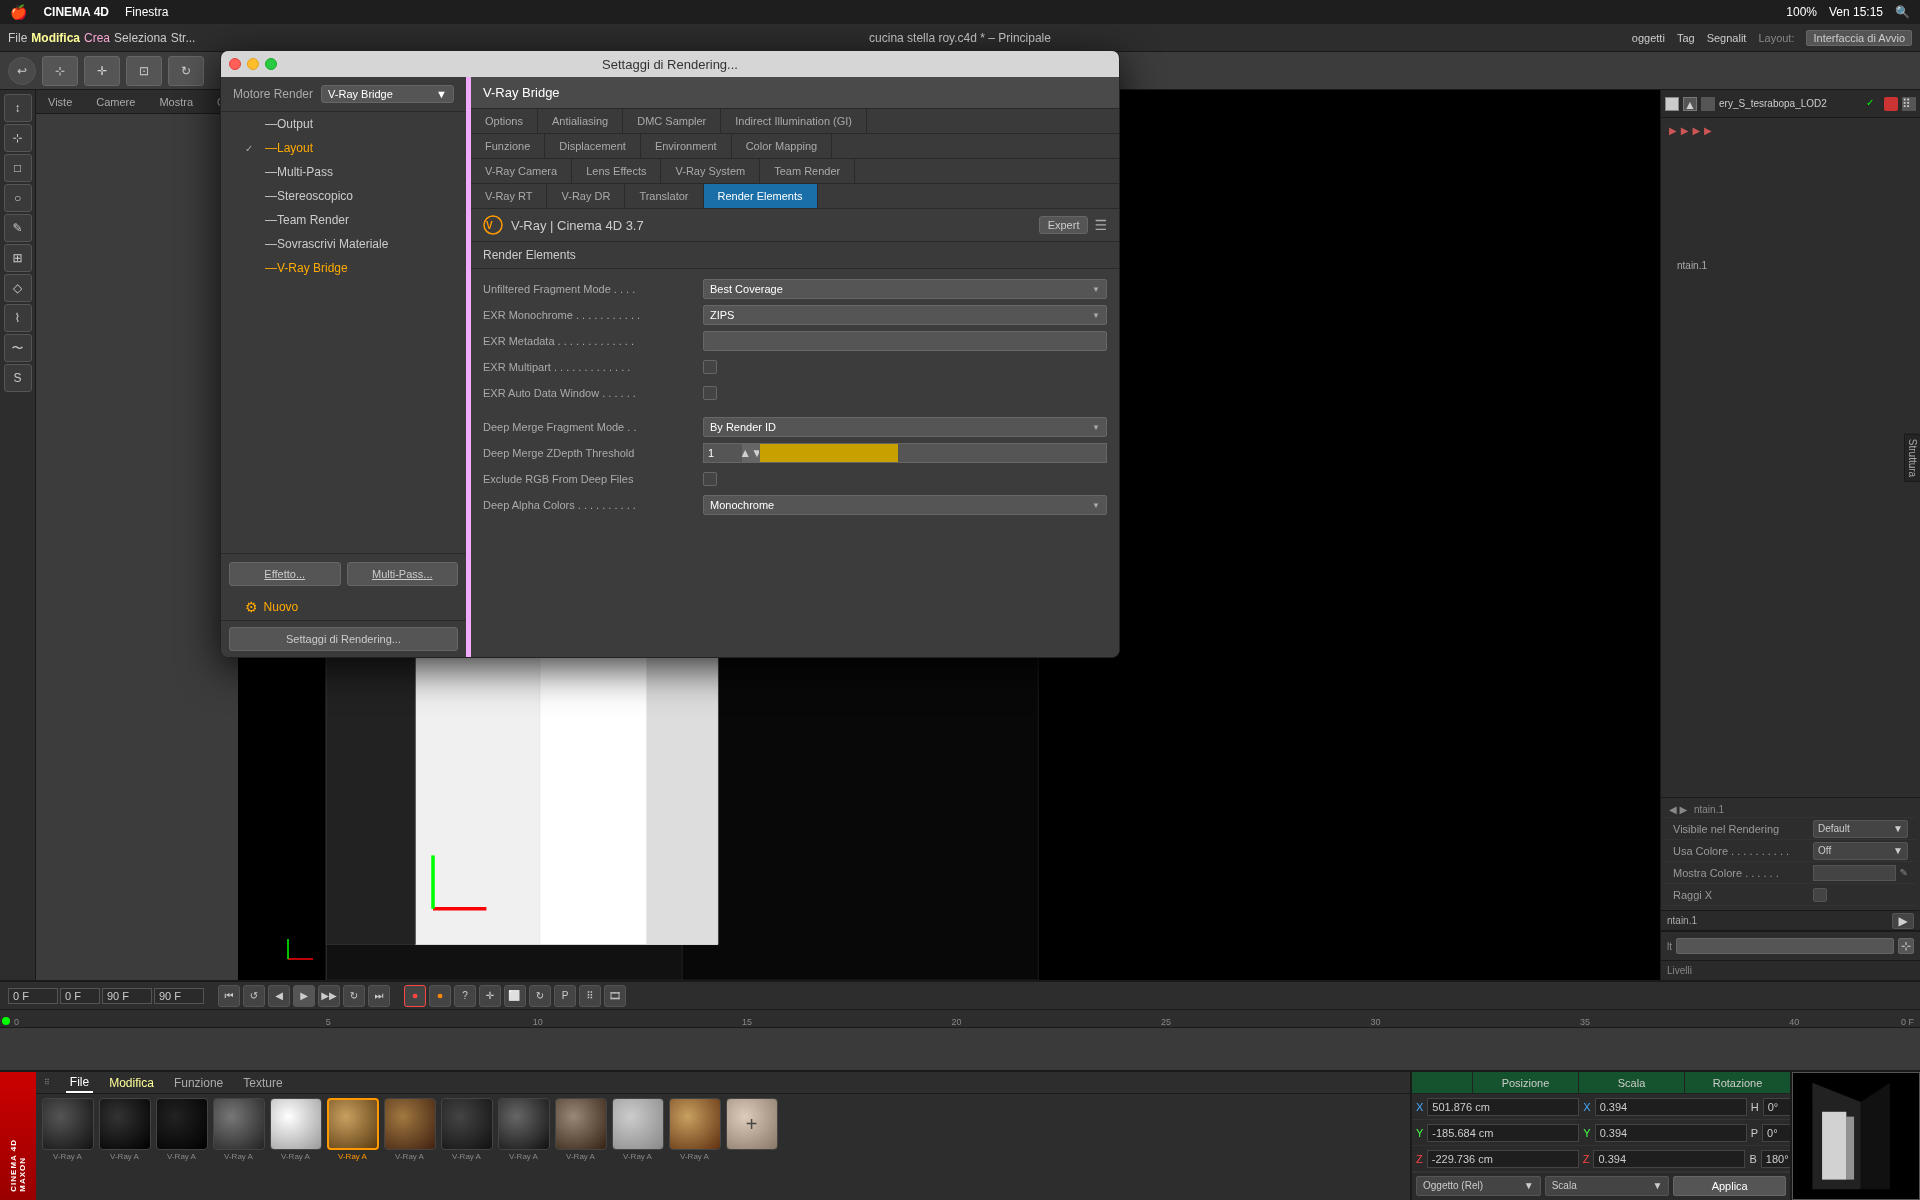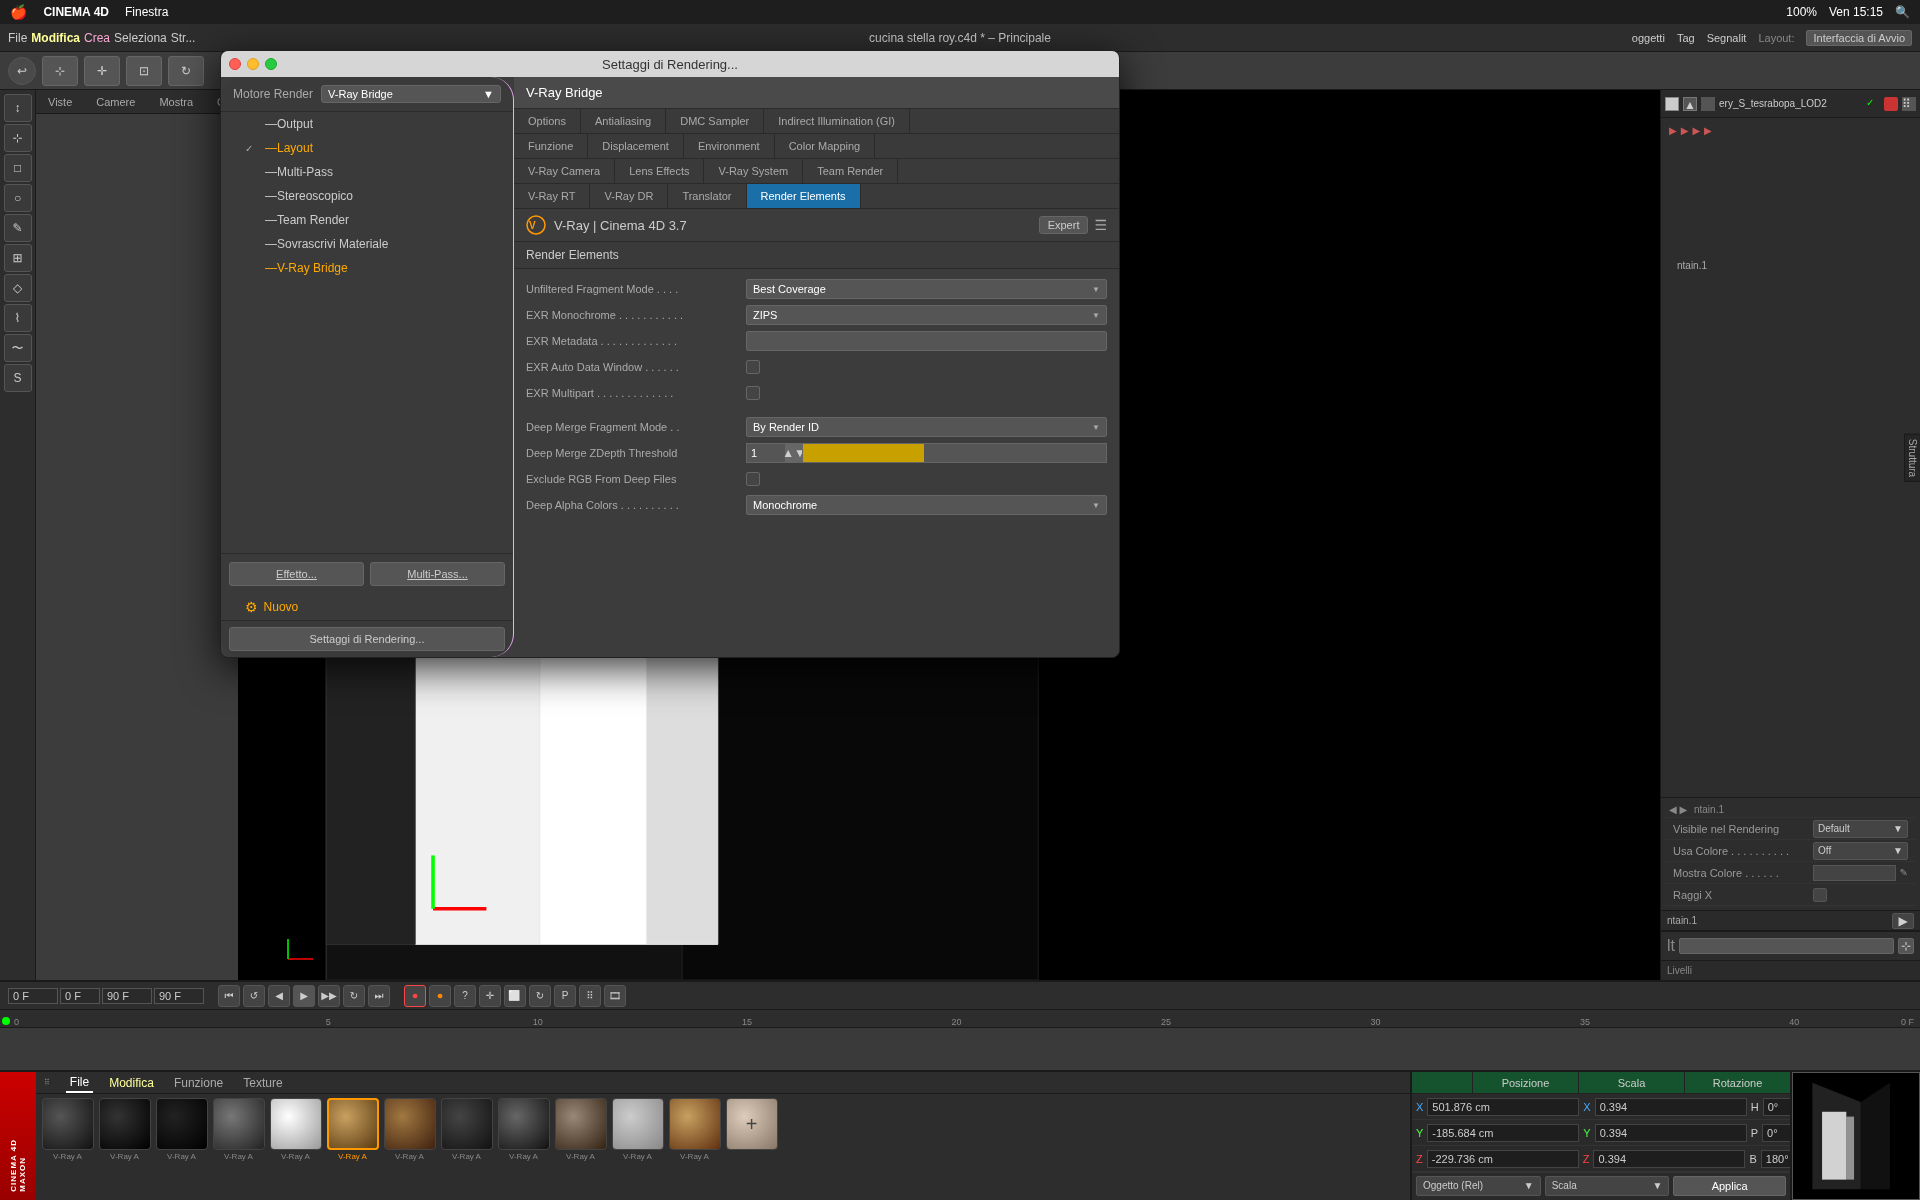--- a/index.html
+++ b/index.html
@@ -227,26 +227,25 @@
       font-weight: 500;
     }
 
     .modal-body {
       display: flex;
       height: 580px;
     }
 
     
     .modal-nav {
-      width: 293px;
+      width: 250px;
       background: #3a3a3a;
-      border-right: 1px solid #f0abfc;
+      border-right: 5px solid #f0abfc;
       display: flex;
       flex-direction: column;
-      border-radius: 23px;
     }
 
     .render-engine-row {
       display: flex;
       align-items: center;
       padding: 8px 12px;
       border-bottom: 1px solid #2a2a2a;
       gap: 8px;
       font-size: 12px;
       color: #ccc;
@@ -664,21 +663,21 @@
         </div>
       </div>
 
       <div style="height:20px;background:#2a2a2a;display:flex;align-items:center;padding:0 6px;border-top:1px solid #1a1a1a;">
         <span style="font-size:10px;color:#aaa;">ntain.1</span>
         <div style="margin-left:auto;width:22px;height:16px;background:#444;border:1px solid #555;border-radius:2px;display:flex;align-items:center;justify-content:center;">▶</div>
       </div>
 
       <div style="background:#2d2d2d;border-top:2px solid #1a1a1a;padding:4px 6px;">
         <div style="display:flex;align-items:center;gap:4px;height:20px;">
-          <span style="font-size:16px;color:#888;">lt</span>
+          <span style="font-size:10px;color:#888;">lt</span>
           <div style="flex:1;height:16px;background:#555;border:1px solid #666;border-radius:2px;"></div>
           <div style="width:16px;height:16px;background:#555;border:1px solid #666;border-radius:2px;display:flex;align-items:center;justify-content:center;">⊹</div>
         </div>
       </div>
 
       <div style="height:20px;background:#2a2a2a;display:flex;align-items:center;padding:0 6px;border-top:1px solid #1a1a1a;">
         <span style="font-size:10px;color:#888;">Livelli</span>
       </div>
     </div>
 
@@ -1031,28 +1030,28 @@
           </div>
 
           <div class="setting-row">
             <span class="setting-label">EXR Metadata . . . . . . . . . . . . .</span>
             <div class="setting-control">
               <input class="setting-input" type="text" value="" style="">
             </div>
           </div>
 
           <div class="setting-row">
-            <span class="setting-label">EXR Auto Data Window . . . . . .</span>
+            <span class="setting-label">EXR Multipart . . . . . . . . . . . . .</span>
             <div class="setting-control">
               <div class="setting-checkbox"></div>
             </div>
           </div>
 
           <div class="setting-row">
-            <span class="setting-label">EXR Multipart . . . . . . . . . . . . .</span>
+            <span class="setting-label">EXR Auto Data Window . . . . . .</span>
             <div class="setting-control">
               <div class="setting-checkbox"></div>
             </div>
           </div>
 
           <div class="setting-separator"></div>
 
           <div class="setting-row">
             <span class="setting-label">Deep Merge Fragment Mode . .</span>
             <div class="setting-control">

